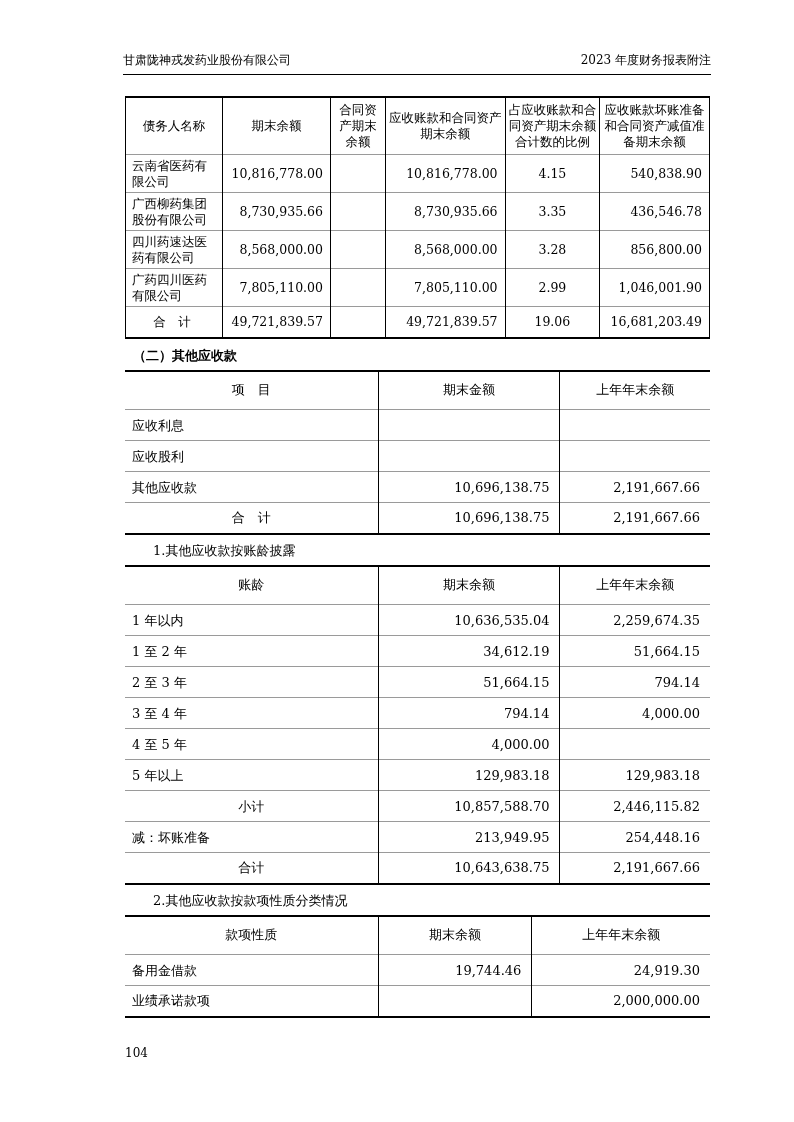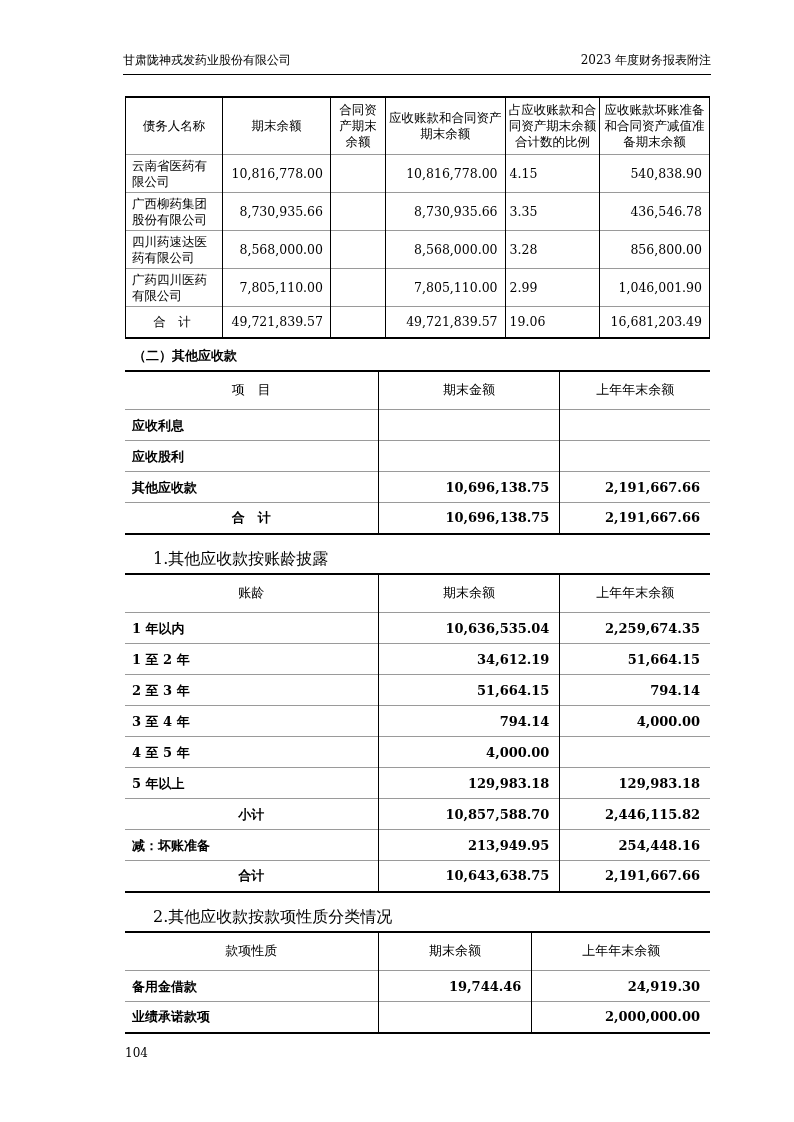--- a/index.html
+++ b/index.html
@@ -31,36 +31,36 @@
 
   
   .t1 { border:1px solid #000; border-top:2px solid #000; border-bottom:2.2px solid #000; font-size:12.5px; }
   .t1 th, .t1 td { border-left:1px solid #000; border-right:1px solid #000; }
   .t1 td { border-top:1px solid #9a9a9a; }
   .t1 th { padding:4px 2px; line-height:16px; }
   .t1 td { height:38px; line-height:16px; padding:2px 4px; }
   .t1 tr.total td { height:31px; }
   .t1 td:nth-child(1) { text-align:left; padding-left:6px; }
   .t1 td:nth-child(2), .t1 td:nth-child(4), .t1 td:nth-child(6) { text-align:right; padding-right:7px; }
-  .t1 td:nth-child(5) { }
+  .t1 td:nth-child(5) { text-align:center; }
   .t1 tr.total td:nth-child(1) { text-align:center; padding-left:0; }
 
   
   .ts { border-top:2.5px solid #000; border-bottom:2.5px solid #000; font-size:13px; }
   .ts th:nth-child(2), .ts td:nth-child(2),
   .ts th:nth-child(3), .ts td:nth-child(3) { border-left:1px solid #000; }
   .ts tbody td { border-top:1px solid #9a9a9a; }
   .ts th { height:39px; }
-  .ts td { height:31px; line-height:15px; padding:2px 0;font-weight:bold; }
+  .ts td { height:31px; line-height:15px; padding:2px 0; }
   .ts td:nth-child(1) { text-align:left; padding-left:7px; }
   .ts td:nth-child(2), .ts td:nth-child(3) { text-align:right; padding-right:10px; }
   .ts tr.total td:nth-child(1) { text-align:center; padding-left:0; }
 
   .sec-heading { font-size:13px; font-weight:bold; margin-top:8px; padding-left:8px; line-height:18px; }
-  .sub-heading { font-size:16px; margin-top:15px; padding-left:28px; line-height:18px; }
+  .sub-heading { font-size:13px; margin-top:7px; padding-left:28px; line-height:18px; }
   .tbl-wrap1 { margin-top:0; }
   .tbl-wrap  { margin-top:5px; }
   .page-number {
     position:absolute; top:1046px; left:125px; width:585px;
     text-align:left; font-size:12px;
   }
 </style>
 </head>
 <body>
 

